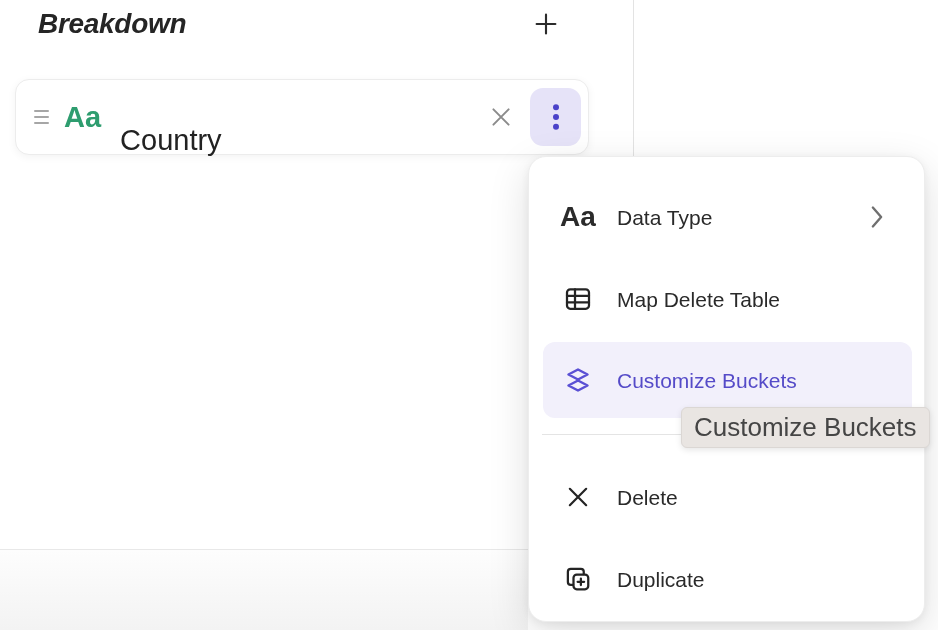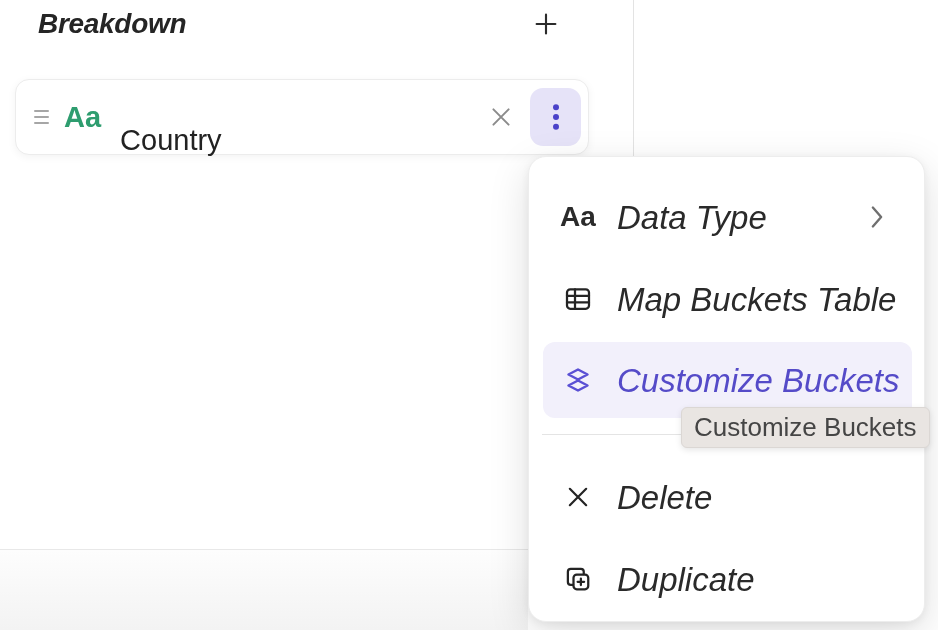--- a/index.html
+++ b/index.html
@@ -70,21 +70,21 @@
     border:1px solid #ededed;
     border-radius:18px;
     box-shadow:0 12px 40px rgba(0,0,0,0.13), 0 2px 8px rgba(0,0,0,0.06);
   }
   .menu-item {
     position:absolute; left:14px; width:369px; height:76px;
     display:flex; align-items:center; padding-left:20px;
     border-radius:12px; cursor:pointer;
   }
   .menu-item .mi-icon { width:30px; height:30px; flex:none; display:flex; align-items:center; justify-content:center; margin-right:24px; }
-  .menu-item .mi-label { font-size:33px; color:#2a2a2a; line-height:1; white-space:nowrap;font-style:italic; }
+  .menu-item .mi-label { font-size:21px; color:#2a2a2a; line-height:1; white-space:nowrap; }
   .mi-aa { font-size:28px; font-weight:600; color:#2b2b2b; line-height:1; }
   .menu-item.active { background:#f2f0fb; }
   .menu-item.active .mi-label { color:#554bc8; font-weight:500; }
   .mi-chevron { margin-left:auto; margin-right:26px; display:flex; align-items:center; }
   .menu-divider { position:absolute; left:13px; top:277px; width:371px; height:1px; background:#e4e4e4; z-index:1; }
 
   
   .tooltip {
     position:absolute; left:152px; top:250px; height:41px; z-index:2;
     background:#e9e5e2; border:1px solid #dbd7d4; border-radius:6px;
@@ -154,21 +154,21 @@
       </span>
     </div>
 
     <div class="menu-item" style="top:104px;">
       <span class="mi-icon">
         <svg width="30" height="30" viewBox="0 0 24 24" fill="none" stroke="#242424" stroke-width="1.8" stroke-linecap="round" stroke-linejoin="round">
           <rect x="3.2" y="4.2" width="17.6" height="15.6" rx="2.6"></rect>
           <path d="M9.6 4.2v15.6M3.2 9.4h17.6M3.2 14.6h17.6"></path>
         </svg>
       </span>
-      <span class="mi-label">Map Buckets Table</span>
+      <span class="mi-label">Map Delete Table</span>
     </div>
 
     <div class="menu-item active" style="top:185px;">
       <span class="mi-icon">
         <svg width="30" height="30" viewBox="0 0 24 24" fill="none" stroke="#5a50d4" stroke-width="2" stroke-linecap="round" stroke-linejoin="round">
           <path d="M12 3.6l7.6 4-7.6 4-7.6-4z"></path>
           <path d="M12 12.4l7.6 4-7.6 4-7.6-4z"></path>
         </svg>
       </span>
       <span class="mi-label">Customize Buckets</span>

